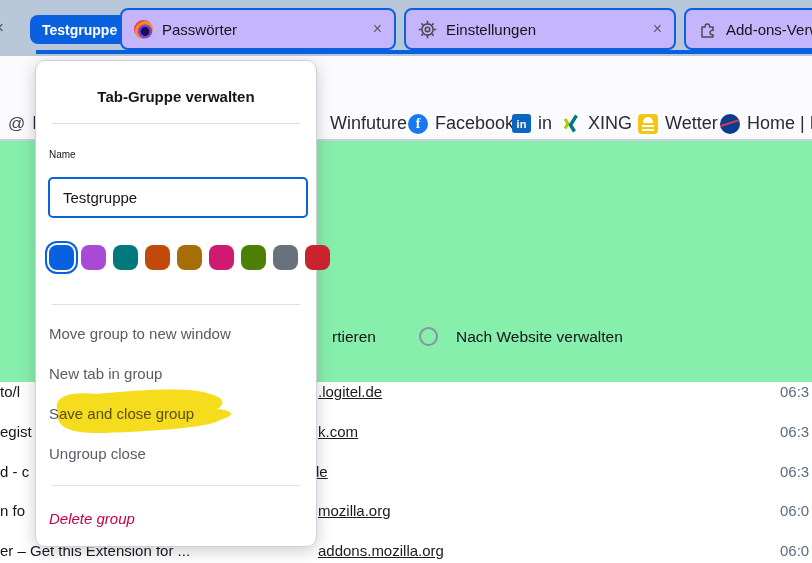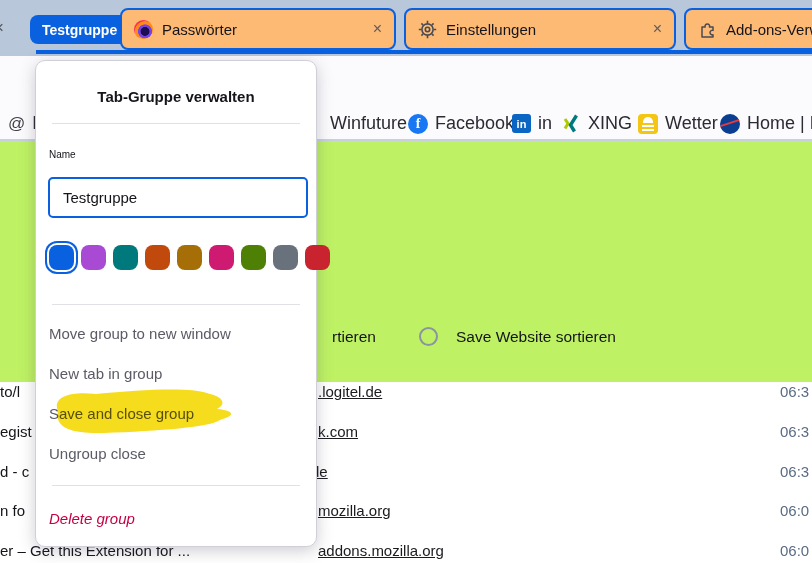--- a/index.html
+++ b/index.html
@@ -12,21 +12,21 @@
 
   
   .tabstrip { position:absolute; left:0; top:0; width:812px; height:56px; background:#b9c7db; }
   .edge-close { position:absolute; left:-6px; top:18px; font-size:17px; color:#4c5560; }
   .group-pill {
     position:absolute; left:30px; top:15px; height:29px; padding:0 12px;
     background:#0a61e0; color:#fff; font-weight:bold; font-size:14px;
     border-radius:8px; display:flex; align-items:center;
   }
   .tab {
-    position:absolute; top:8px; height:42px; background:#fdba74;
+    position:absolute; top:8px; height:42px; background:#c4b5fd;
     border:2px solid #0a61e0; border-radius:8px;
     display:flex; align-items:center; gap:9px; padding:0 12px; overflow:hidden;
   }
   .tab-title { font-size:15px; color:#15141a; white-space:nowrap; }
   .tab-close { margin-left:auto; font-size:16px; color:#5b5b66; }
   .tab-pw  { left:120px; width:276px; }
   .tab-set { left:404px; width:272px; }
   .tab-add { left:684px; width:150px; }
   .firefox-logo {
     width:19px; height:19px; border-radius:50%; flex:0 0 auto;
@@ -49,21 +49,21 @@
     font-weight:bold; font-size:11px; display:flex; align-items:center; justify-content:center; }
   .xing-icon { width:19px; height:19px; position:relative; }
   .wetter-icon { width:20px; height:20px; border-radius:4px; background:#f3c515; position:relative; }
   .wetter-icon .sun { position:absolute; left:5px; top:3px; width:10px; height:6px; border-radius:10px 10px 0 0; background:#fff; }
   .wetter-icon .bar1,.wetter-icon .bar2 { position:absolute; left:4px; height:2px; width:12px; background:#fff; }
   .wetter-icon .bar1 { top:11px; } .wetter-icon .bar2 { top:15px; }
   .nasa-icon { width:20px; height:20px; border-radius:50%; background:#0b3d91; position:relative; overflow:hidden; }
   .nasa-icon .swoosh { position:absolute; left:-3px; top:8px; width:26px; height:2px; background:#e23b3b; transform:rotate(-18deg); }
 
   
-  .page { position:absolute; left:0; top:141px; width:812px; height:422px; background:#bef264; }
+  .page { position:absolute; left:0; top:141px; width:812px; height:422px; background:#86efac; }
   .listcard { position:absolute; left:0; top:241px; width:812px; height:181px; background:#fff; }
   .sortrow { position:absolute; top:184px; left:0; width:812px; height:26px; font-size:15.5px; color:#15141a; }
   .sort-partial { position:absolute; left:332px; top:3px; }
   .radio { position:absolute; left:419px; top:2px; width:19px; height:19px; border:2px solid #8b93a1; border-radius:50%; background:transparent; }
   .radio-label { position:absolute; left:456px; top:3px; }
   .row { position:absolute; left:0; width:812px; height:22px; font-size:15px; }
   .row-frag { position:absolute; left:0; top:0; color:#15141a; white-space:nowrap; }
   .row-url  { position:absolute; left:318px; top:0; color:#1b1b1f; text-decoration:underline; white-space:nowrap; }
   .row:nth-of-type(5) .row-url { left:261px; }
   .row-time { position:absolute; left:780px; top:0; color:#5a6c84; white-space:nowrap; }
@@ -187,21 +187,21 @@
     <span class="bm-label">Home | N</span>
   </div>
 </div>
 
 <div class="page">
   <div class="listcard"></div>
 
   <div class="sortrow">
     <span class="sort-partial">rtieren</span>
     <span class="radio"></span>
-    <span class="radio-label">Save Website sortieren</span>
+    <span class="radio-label">Nach Website verwalten</span>
   </div>
 
   <div class="row r1">
     <span class="row-frag">to/l</span>
     <span class="row-url">.logitel.de</span>
     <span class="row-time">06:3</span>
   </div>
   <div class="row r2">
     <span class="row-frag">egist</span>
     <span class="row-url">k.com</span>

